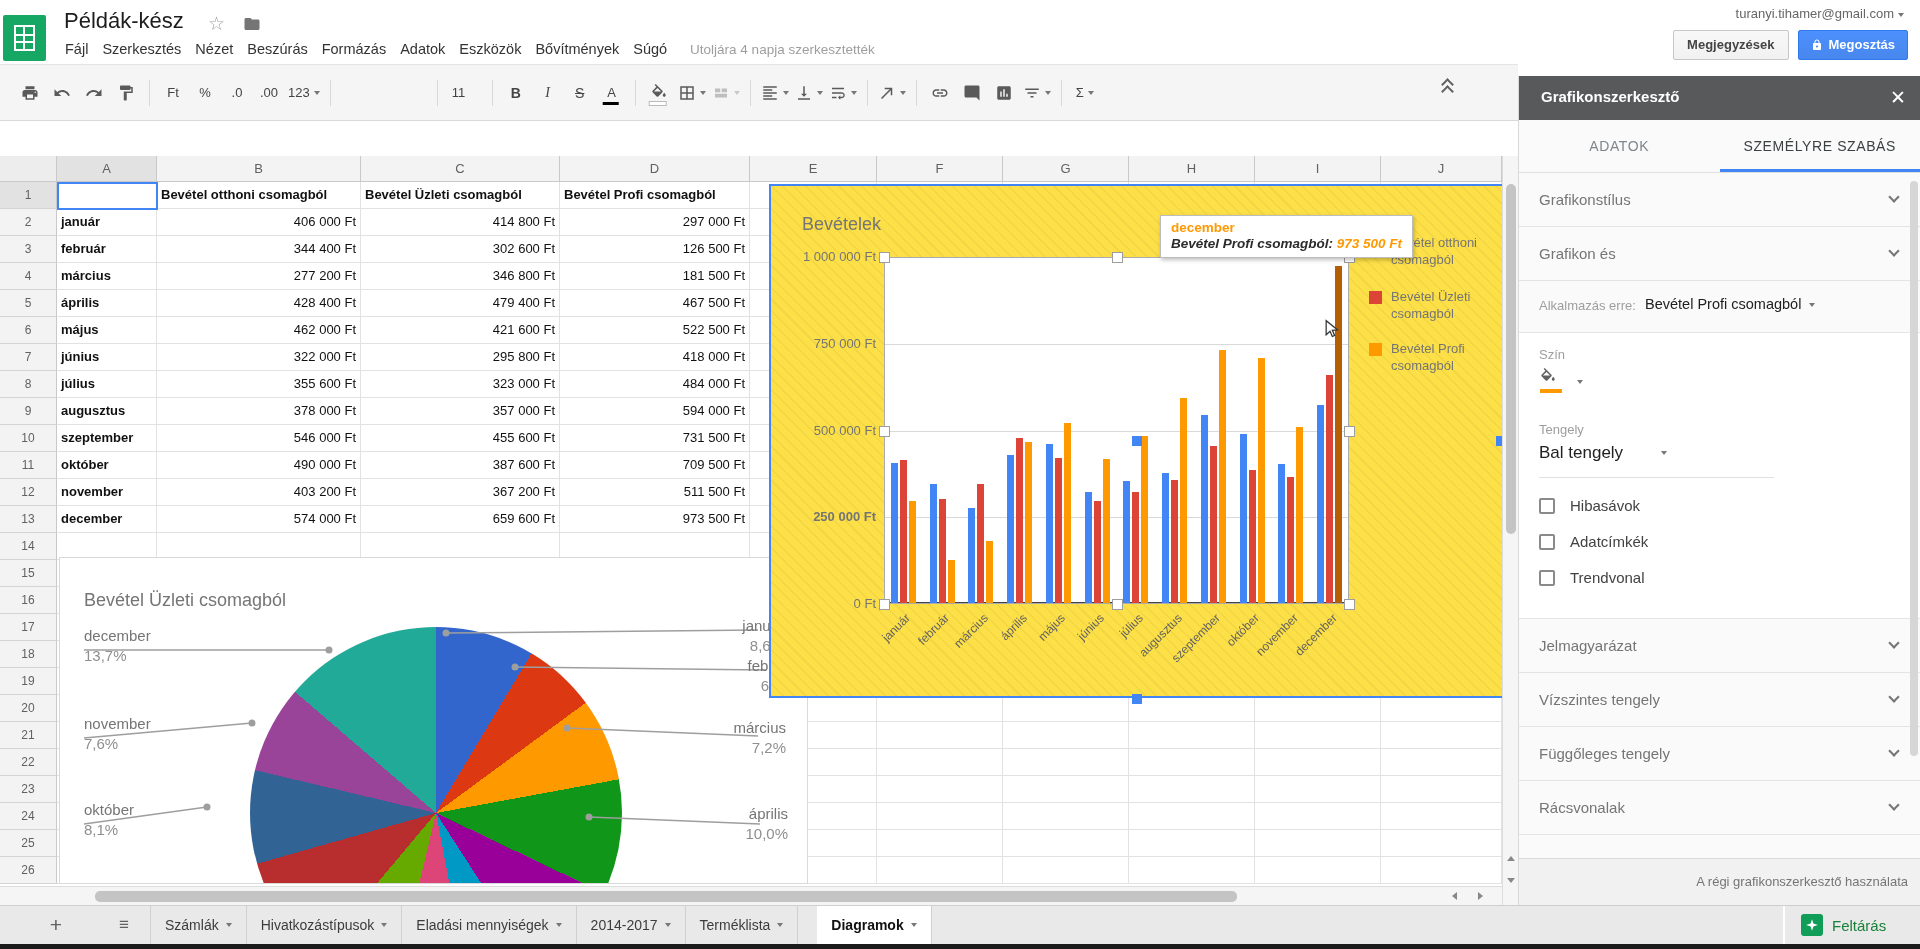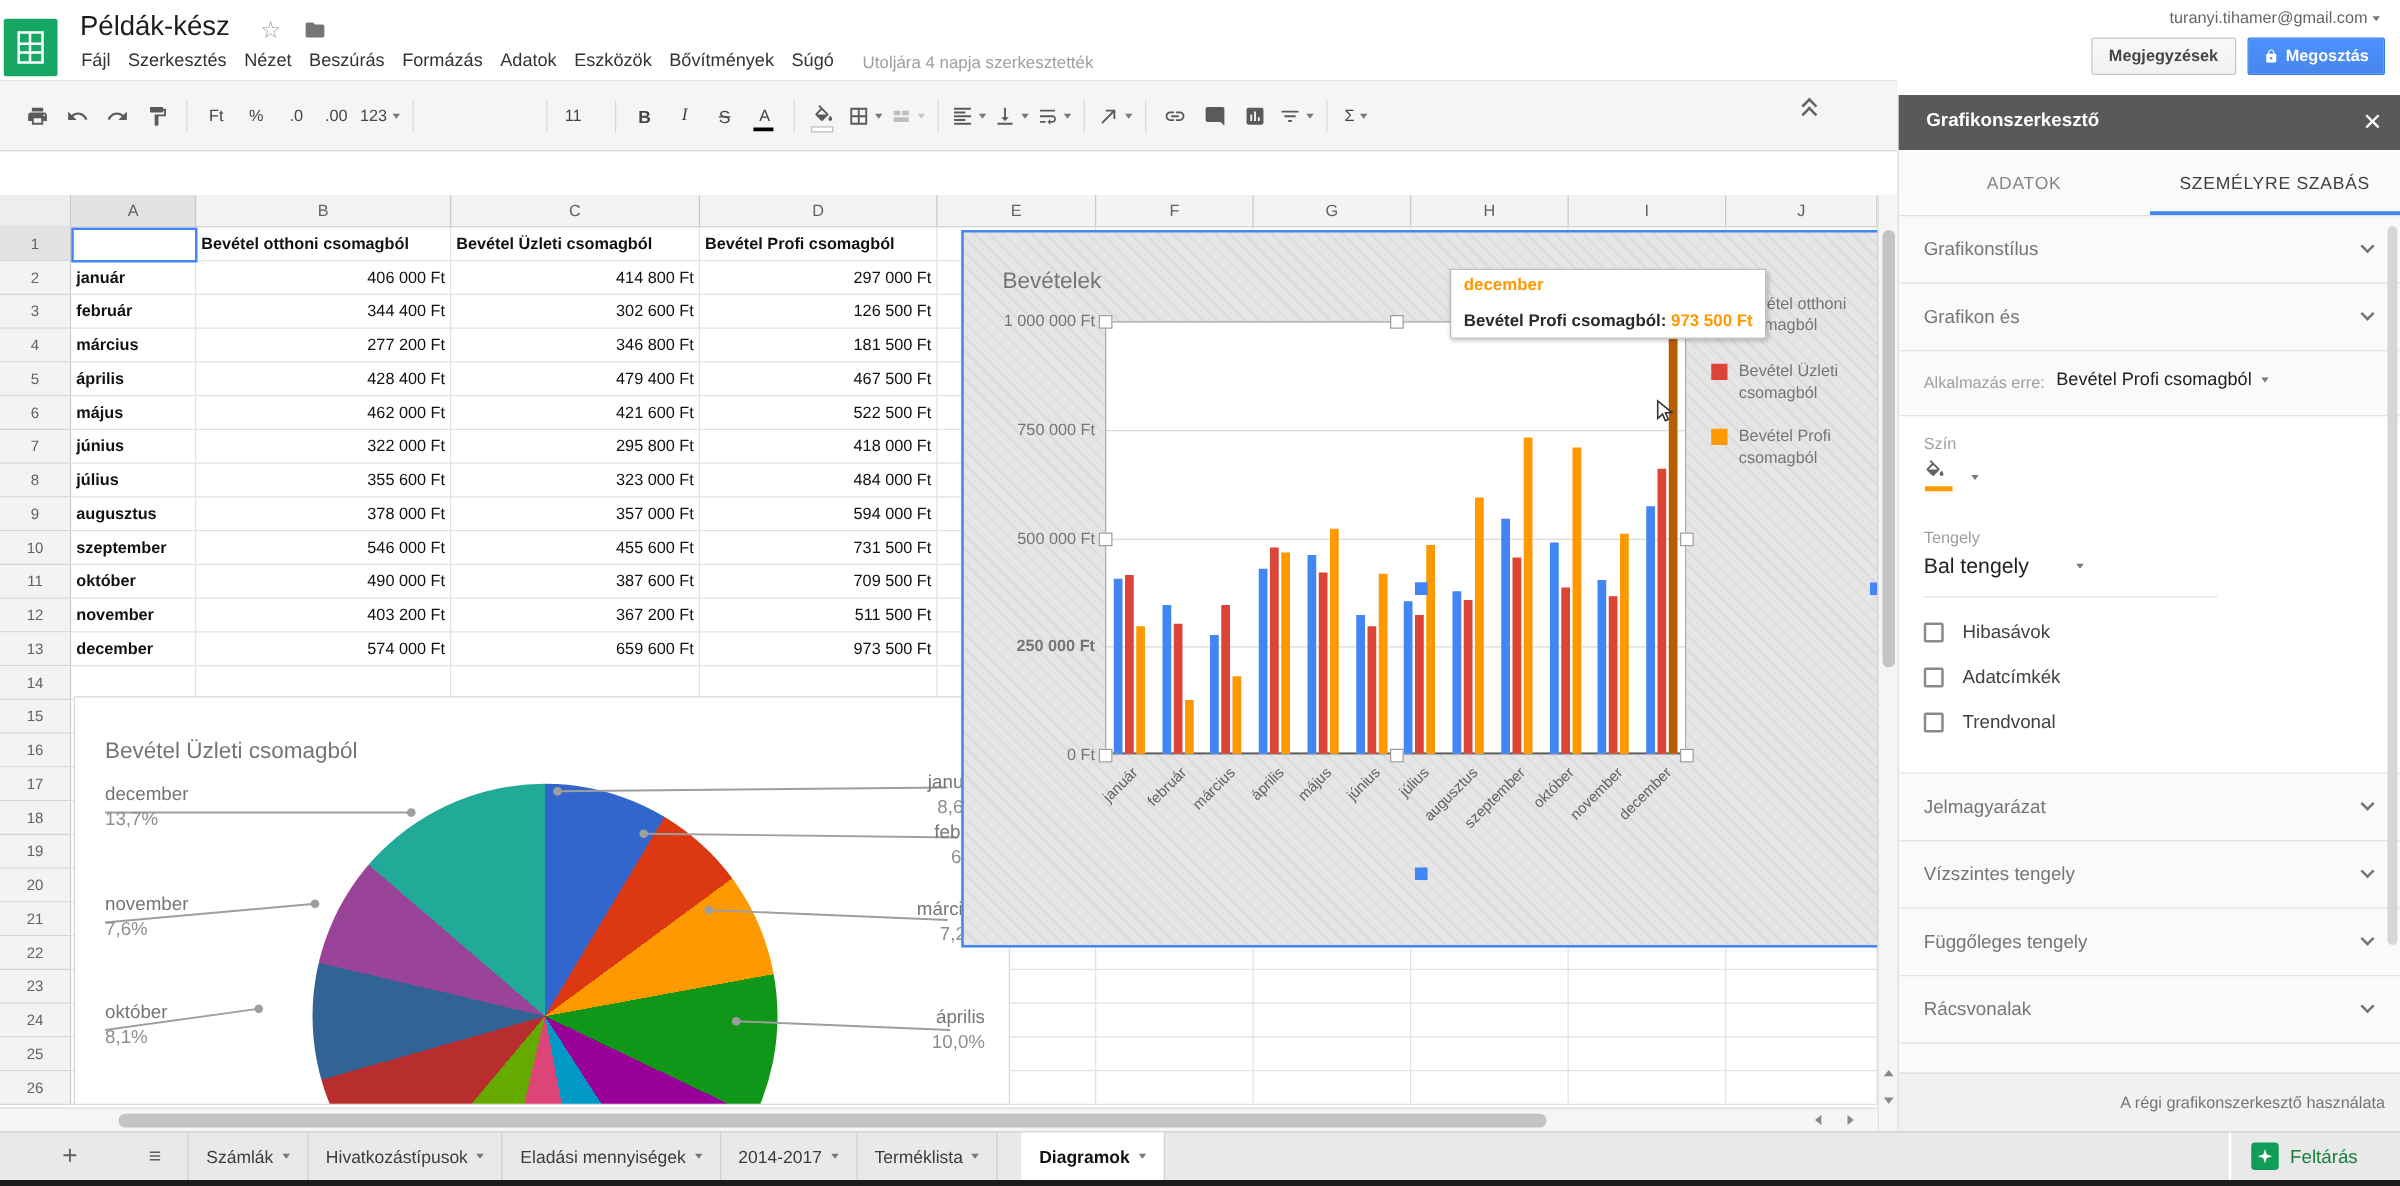--- a/index.html
+++ b/index.html
@@ -71,41 +71,41 @@
   
   .pie-card { position:absolute; left:59px; top:557px; width:749px; height:327px; background:#fff;
      border:1px solid #d9d9d9; z-index:3; overflow:hidden; }
   .pie-title { position:absolute; left:24px; top:32px; font-size:18px; color:#757575; }
   .pie-circle { position:absolute; border-radius:50%; }
   .pie-lab { position:absolute; font-size:15px; color:#757575; line-height:20px; }
   .pie-lab .pct { color:#8f8f8f; }
   .pie-lab.right { text-align:right; }
   .pie-svg { position:absolute; left:0; top:0; pointer-events:none; }
 
-  .bar-card { position:absolute; left:769px; top:184px; width:735px; height:574px; background:#e5e5e5;
+  .bar-card { position:absolute; left:769px; top:184px; width:735px; height:514px; background:#fde047;
      border:2px solid #4285F4; z-index:4; }
   .hatch { position:absolute; left:0; top:0; right:0; bottom:0;
      background:repeating-linear-gradient(45deg, rgba(0,0,0,0.045) 0 1.5px, transparent 1.5px 8px); }
   .bar-title { position:absolute; left:31px; top:28px; font-size:18px; color:#757575; z-index:2; }
   .plot { position:absolute; left:113px; top:71px; width:465px; height:347px; background:#fff; border-bottom:2px solid #424242; z-index:1; }
   .gridline { position:absolute; left:0; width:465px; height:1px; background:#d9d9d9; }
   .bar { position:absolute; z-index:2; }
   .plot-outline { position:absolute; left:113px; top:71px; width:465px; height:347px; border:1px solid #ababab; z-index:3; }
   .whandle { position:absolute; width:11px; height:11px; background:#fff; border:1px solid #9e9e9e; z-index:4; }
   .ylab { position:absolute; left:0; width:105px; text-align:right; font-size:13px; color:#757575; z-index:2; }
   .xlab { position:absolute; width:90px; text-align:right; font-size:12px; color:#616161;
      transform:rotate(-45deg); transform-origin:100% 0; z-index:2; }
   .legend { position:absolute; left:598px; top:40px; z-index:2; }
   .litem { position:absolute; left:0; width:130px; }
   .lsq { position:absolute; left:0; top:3px; width:13px; height:13px; }
   .ltx { position:absolute; left:22px; top:0; width:108px; font-size:13px; color:#757575; line-height:17px; }
   .tooltip { position:absolute; left:389px; top:29px; background:#fff; border:1px solid #bdbdbd;
      box-shadow:1px 2px 4px rgba(0,0,0,.25); padding:4px 10px 6px; z-index:6; white-space:nowrap; }
   .tt1 { font-size:13.5px; font-weight:bold; color:#FF9900; }
-  .tt2 { font-size:13.5px; font-weight:bold; color:#2b2b2b; margin-top:14px; }
+  .tt2 { font-size:13.5px; font-weight:bold; color:#2b2b2b; margin-top:1px;font-style:italic; }
   .tt2 .ttv { color:#FF9900; }
   .bluehandle { position:absolute; width:10px; height:10px; background:#4285F4; z-index:7; }
   .cursor { position:absolute; z-index:8; }
 
   
   .vscroll { position:absolute; left:1502px; top:156px; width:16px; height:749px; background:#f5f5f5; border-left:1px solid #dcdcdc; z-index:5; }
   .vthumb { position:absolute; left:3px; top:28px; width:10px; height:350px; background:#c4c4c4; border-radius:5px; }
   .varrow { position:absolute; left:4px; width:0; height:0; border-left:4px solid transparent; border-right:4px solid transparent; }
   .hscroll { position:absolute; left:0; top:886px; width:1502px; height:19px; background:#f5f5f5; border-top:1px solid #dcdcdc; z-index:5; }
   .hthumb { position:absolute; left:95px; top:4px; width:1142px; height:11px; background:#c4c4c4; border-radius:5px; }

